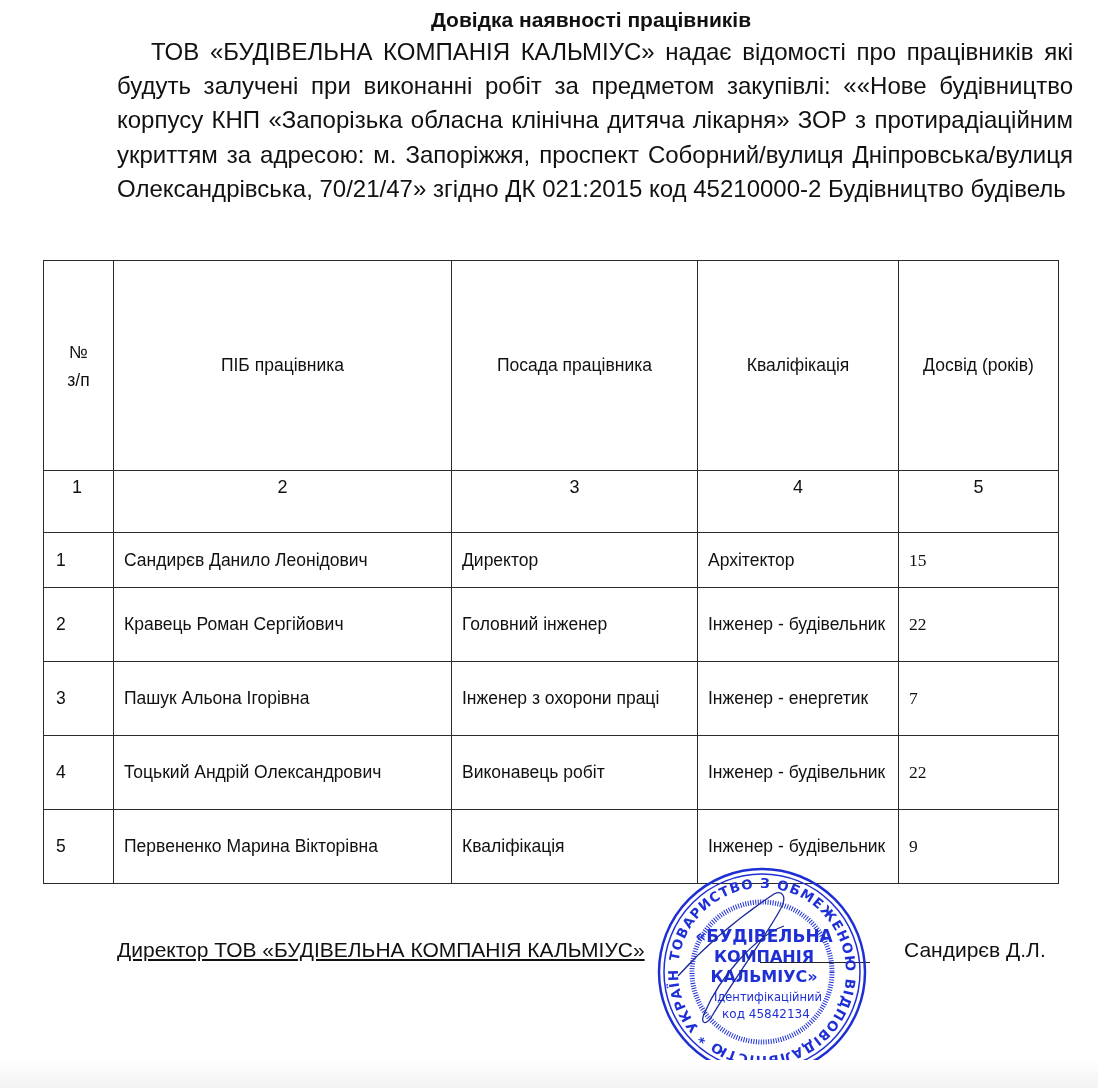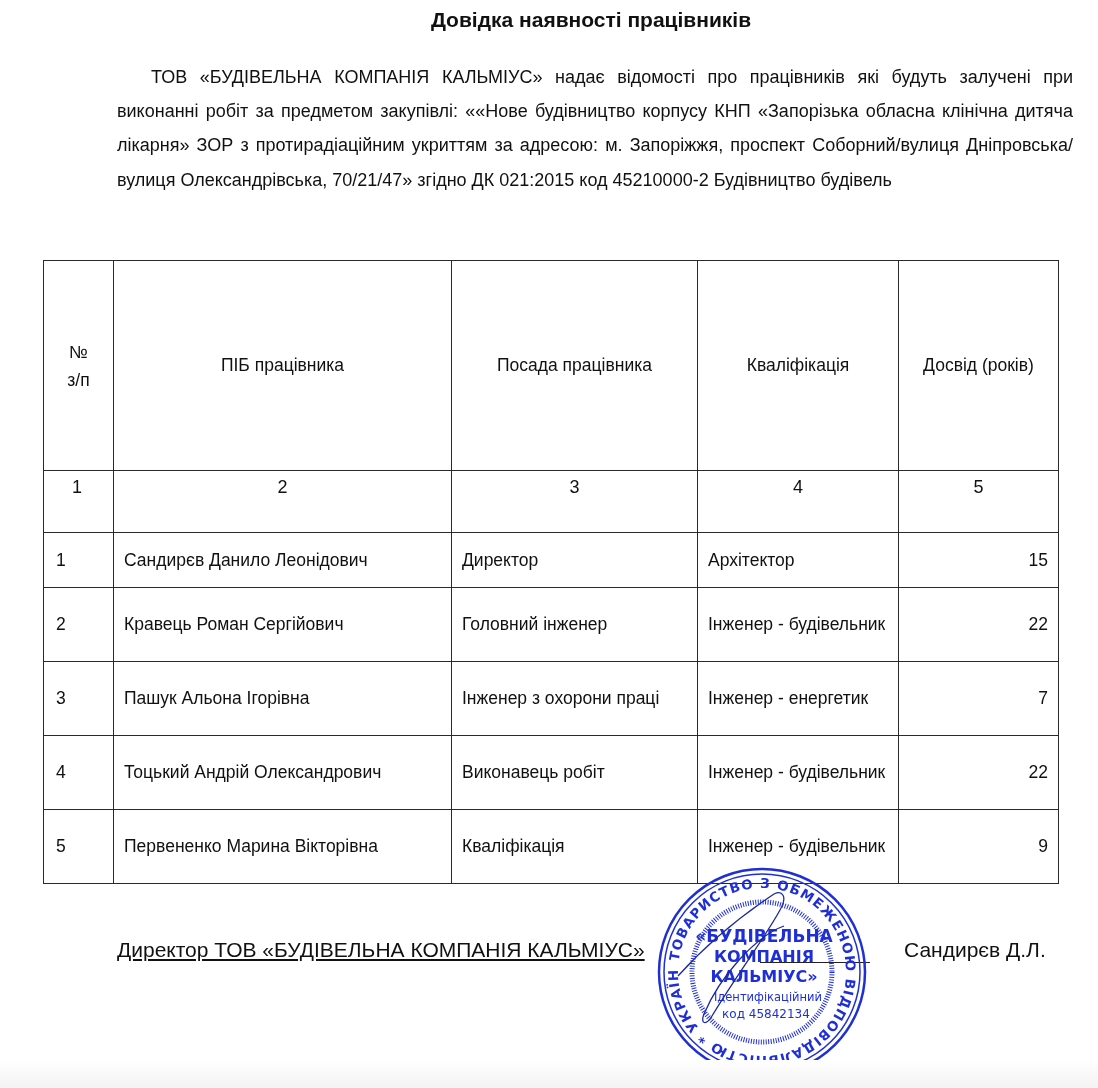--- a/index.html
+++ b/index.html
@@ -7,43 +7,43 @@
     width: 1098px; height: 1088px; position: relative; overflow: hidden;
     background: #ffffff; color: #111;
     font-family: "Liberation Sans", sans-serif;
   }
   .doc-title {
     position: absolute; left: 0; width: 1098px; top: 8px;
     text-align: center; font-weight: bold; font-size: 21px;
     padding-left: 84px; box-sizing: border-box;
   }
   .intro {
-    position: absolute; left: 117px; width: 956px; top: 60px;
-    font-size: 18px; line-height: 34.2px; text-align: justify;
+    position: absolute; left: 117px; width: 956px; top: 35px;
+    font-size: 24px; line-height: 34.2px; text-align: justify;
     text-indent: 34px;
   }
   table.staff {
     position: absolute; left: 43px; top: 260px; width: 1015px;
     border-collapse: collapse; table-layout: fixed;
     font-size: 17.5px;
   }
   table.staff td {
     border: 1.4px solid #2a2a2a; vertical-align: middle; padding: 0 10px;
     line-height: 25px;
   }
   col.c1 { width: 70px; } col.c2 { width: 338px; } col.c3 { width: 246px; }
   col.c4 { width: 201px; } col.c5 { width: 160px; }
   tr.hdr td { height: 209px; text-align: center; }
   tr.hdr td.no { line-height: 28px; }
   tr.nums td { height: 57px; text-align: center; vertical-align: top; padding-top: 4px; font-size: 18px; }
   tr.nums td.n1 { text-align: left; padding-left: 28px; }
   tr.r td { height: 54px; }
   tr.r.tall td { height: 73px; }
   tr.r td.n { padding-left: 12px; }
-  tr.r td.exp { text-align: right; }
+  tr.r td.exp { text-align: left; font-family: Liberation Serif, serif; }
   .signature {
     position: absolute; left: 117px; top: 938px; font-size: 21px;
     white-space: nowrap;
     text-decoration: underline;
   }
   .sig-line {
     position: absolute; left: 760px; top: 962px; width: 110px;
     border-bottom: 1.5px solid #222;
   }
   .sig-name { position: absolute; left: 875px; top: 938px; font-size: 21px; margin-left: 29px; }

